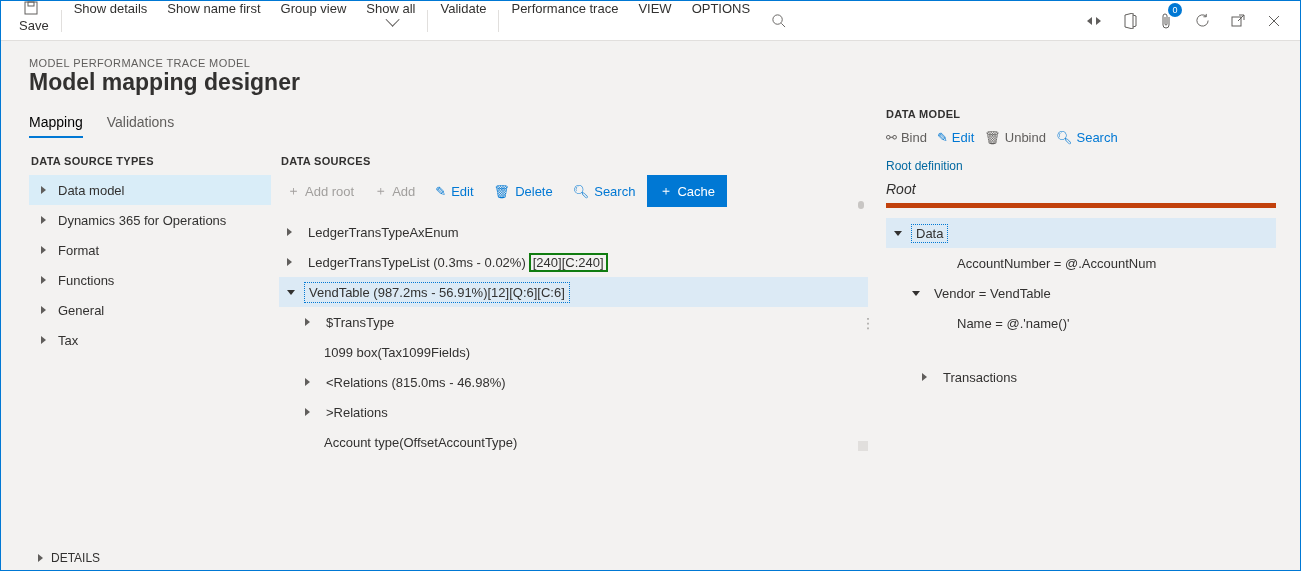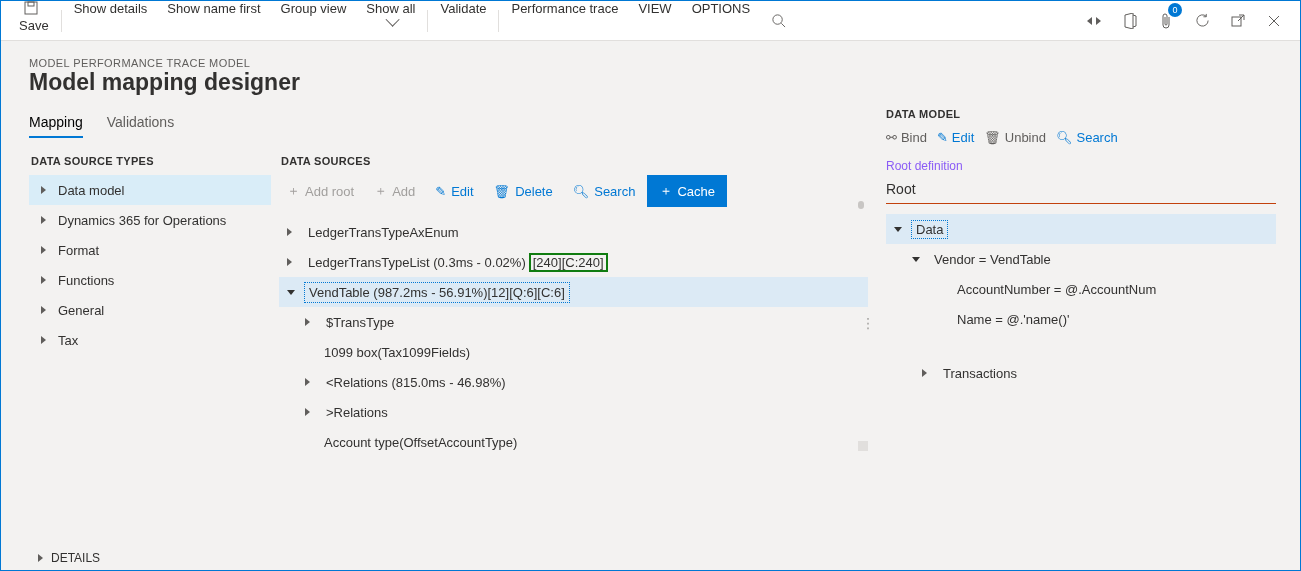--- a/index.html
+++ b/index.html
@@ -236,28 +236,29 @@
   display: flex;
   align-items: center;
   font-size: 13px;
   color: #605e5c;
   cursor: pointer;
 }
 .dm-toolbar .dmbtn.link { color: #0078d4; }
 .dm-toolbar .ico { margin-right: 4px; font-size: 13px; }
 .root-def-label {
   font-size: 12px;
-  color: #8b5cf6;
+  color: #0369a1;
   margin-bottom: 4px;
 }
 .root-def-value {
   font-size: 14px;
   padding: 4px 0 6px 0;
-  border-bottom: 1px solid #c2410c;
+  border-bottom: 5px solid #c2410c;
   margin-bottom: 10px;
+  font-style: italic;
 }
 .dm-tree .drow {
   display: flex;
   align-items: center;
   height: 30px;
 }
 .dm-tree .drow.selected { background: #dceaf5; }
 .dm-tree .drow .dlbl { padding: 1px 4px; }
 .dm-tree .drow .dlbl.boxed { outline: 1px dotted #0078d4; }
 .dm-ind0 { padding-left: 8px; }
@@ -479,27 +480,27 @@
           </div>
       </div>
       <div class="root-def-label">Root definition</div>
       <div class="root-def-value">Root</div>
 
       <div class="dm-tree">
         <div class="drow selected dm-ind0">
           <span class="tri-open"></span>
           <span class="dlbl boxed">Data</span>
         </div>
+        <div class="drow dm-ind2">
+          <span class="noarrow"></span>
+          <span class="dlbl">AccountNumber = @.AccountNum</span>
+        </div>
         <div class="drow dm-ind1">
           <span class="tri-open"></span>
           <span class="dlbl">Vendor = VendTable</span>
-        </div>
-        <div class="drow dm-ind2">
-          <span class="noarrow"></span>
-          <span class="dlbl">AccountNumber = @.AccountNum</span>
         </div>
         <div class="drow dm-ind2">
           <span class="noarrow"></span>
           <span class="dlbl">Name = @.'name()'</span>
         </div>
         <div class="drow dm-ind2" style="padding-left:36px;margin-top:24px;">
           <span class="tri"></span>
           <span class="dlbl">Transactions</span>
         </div>
       </div>

